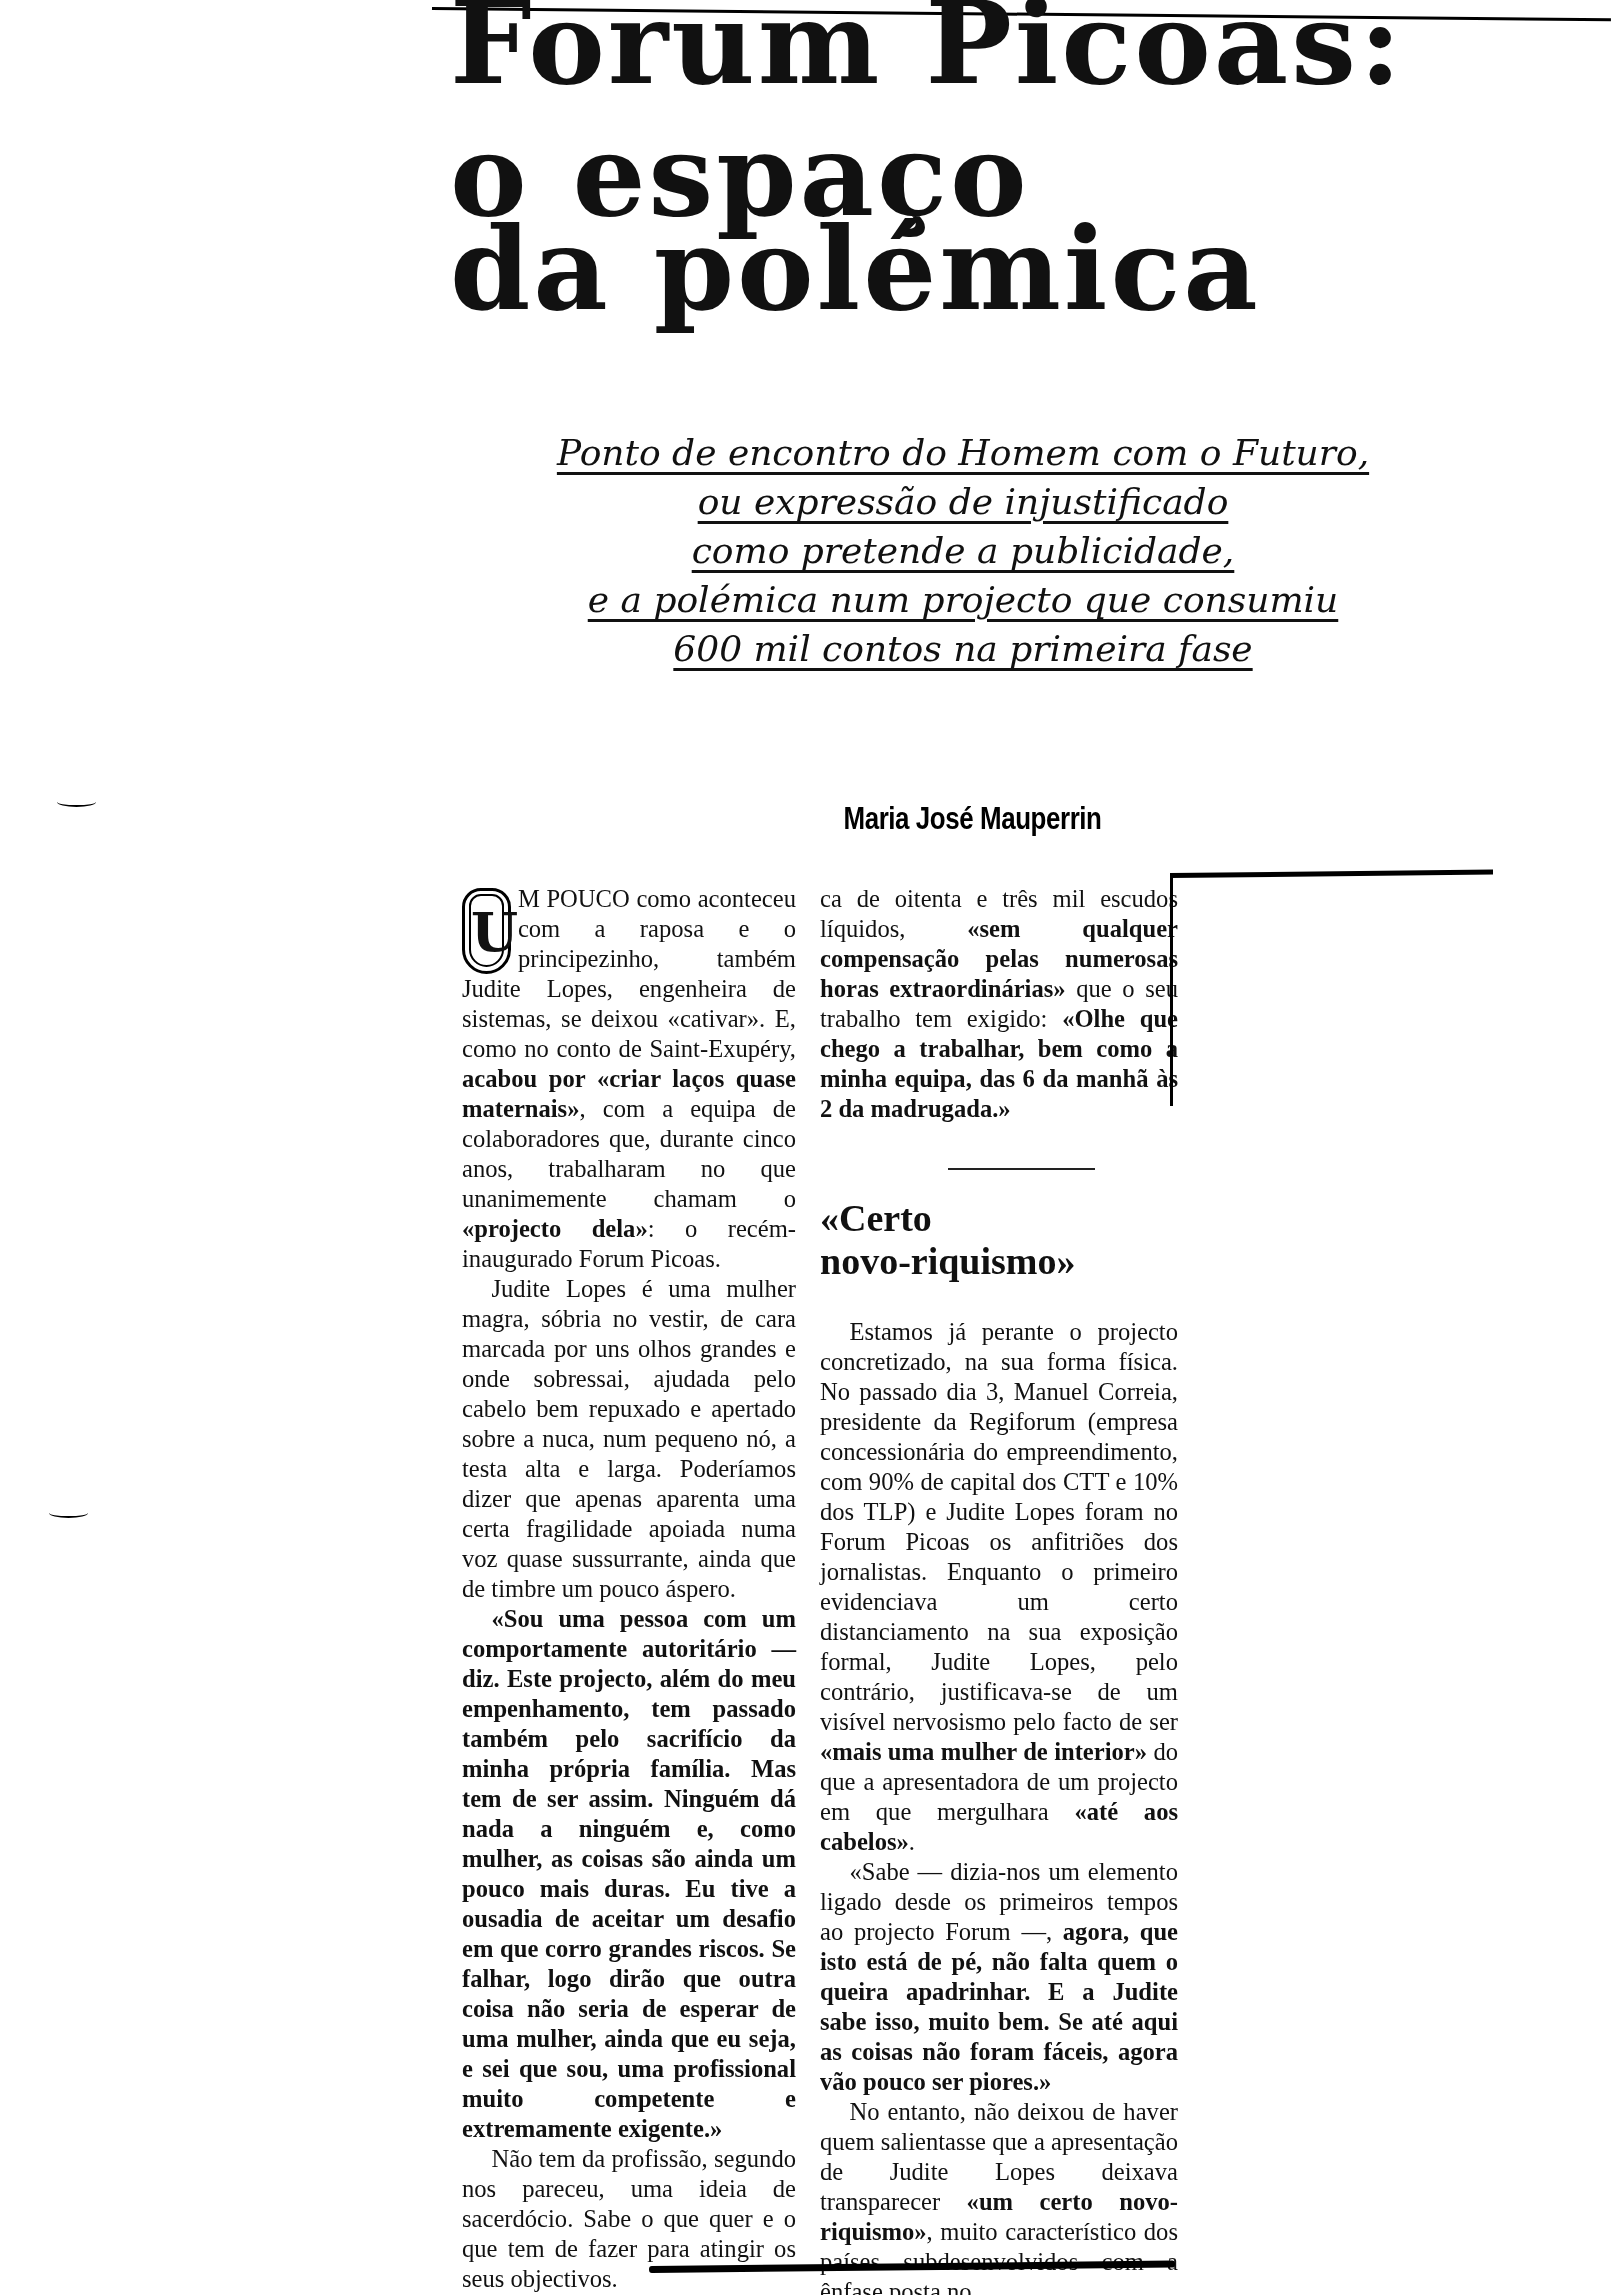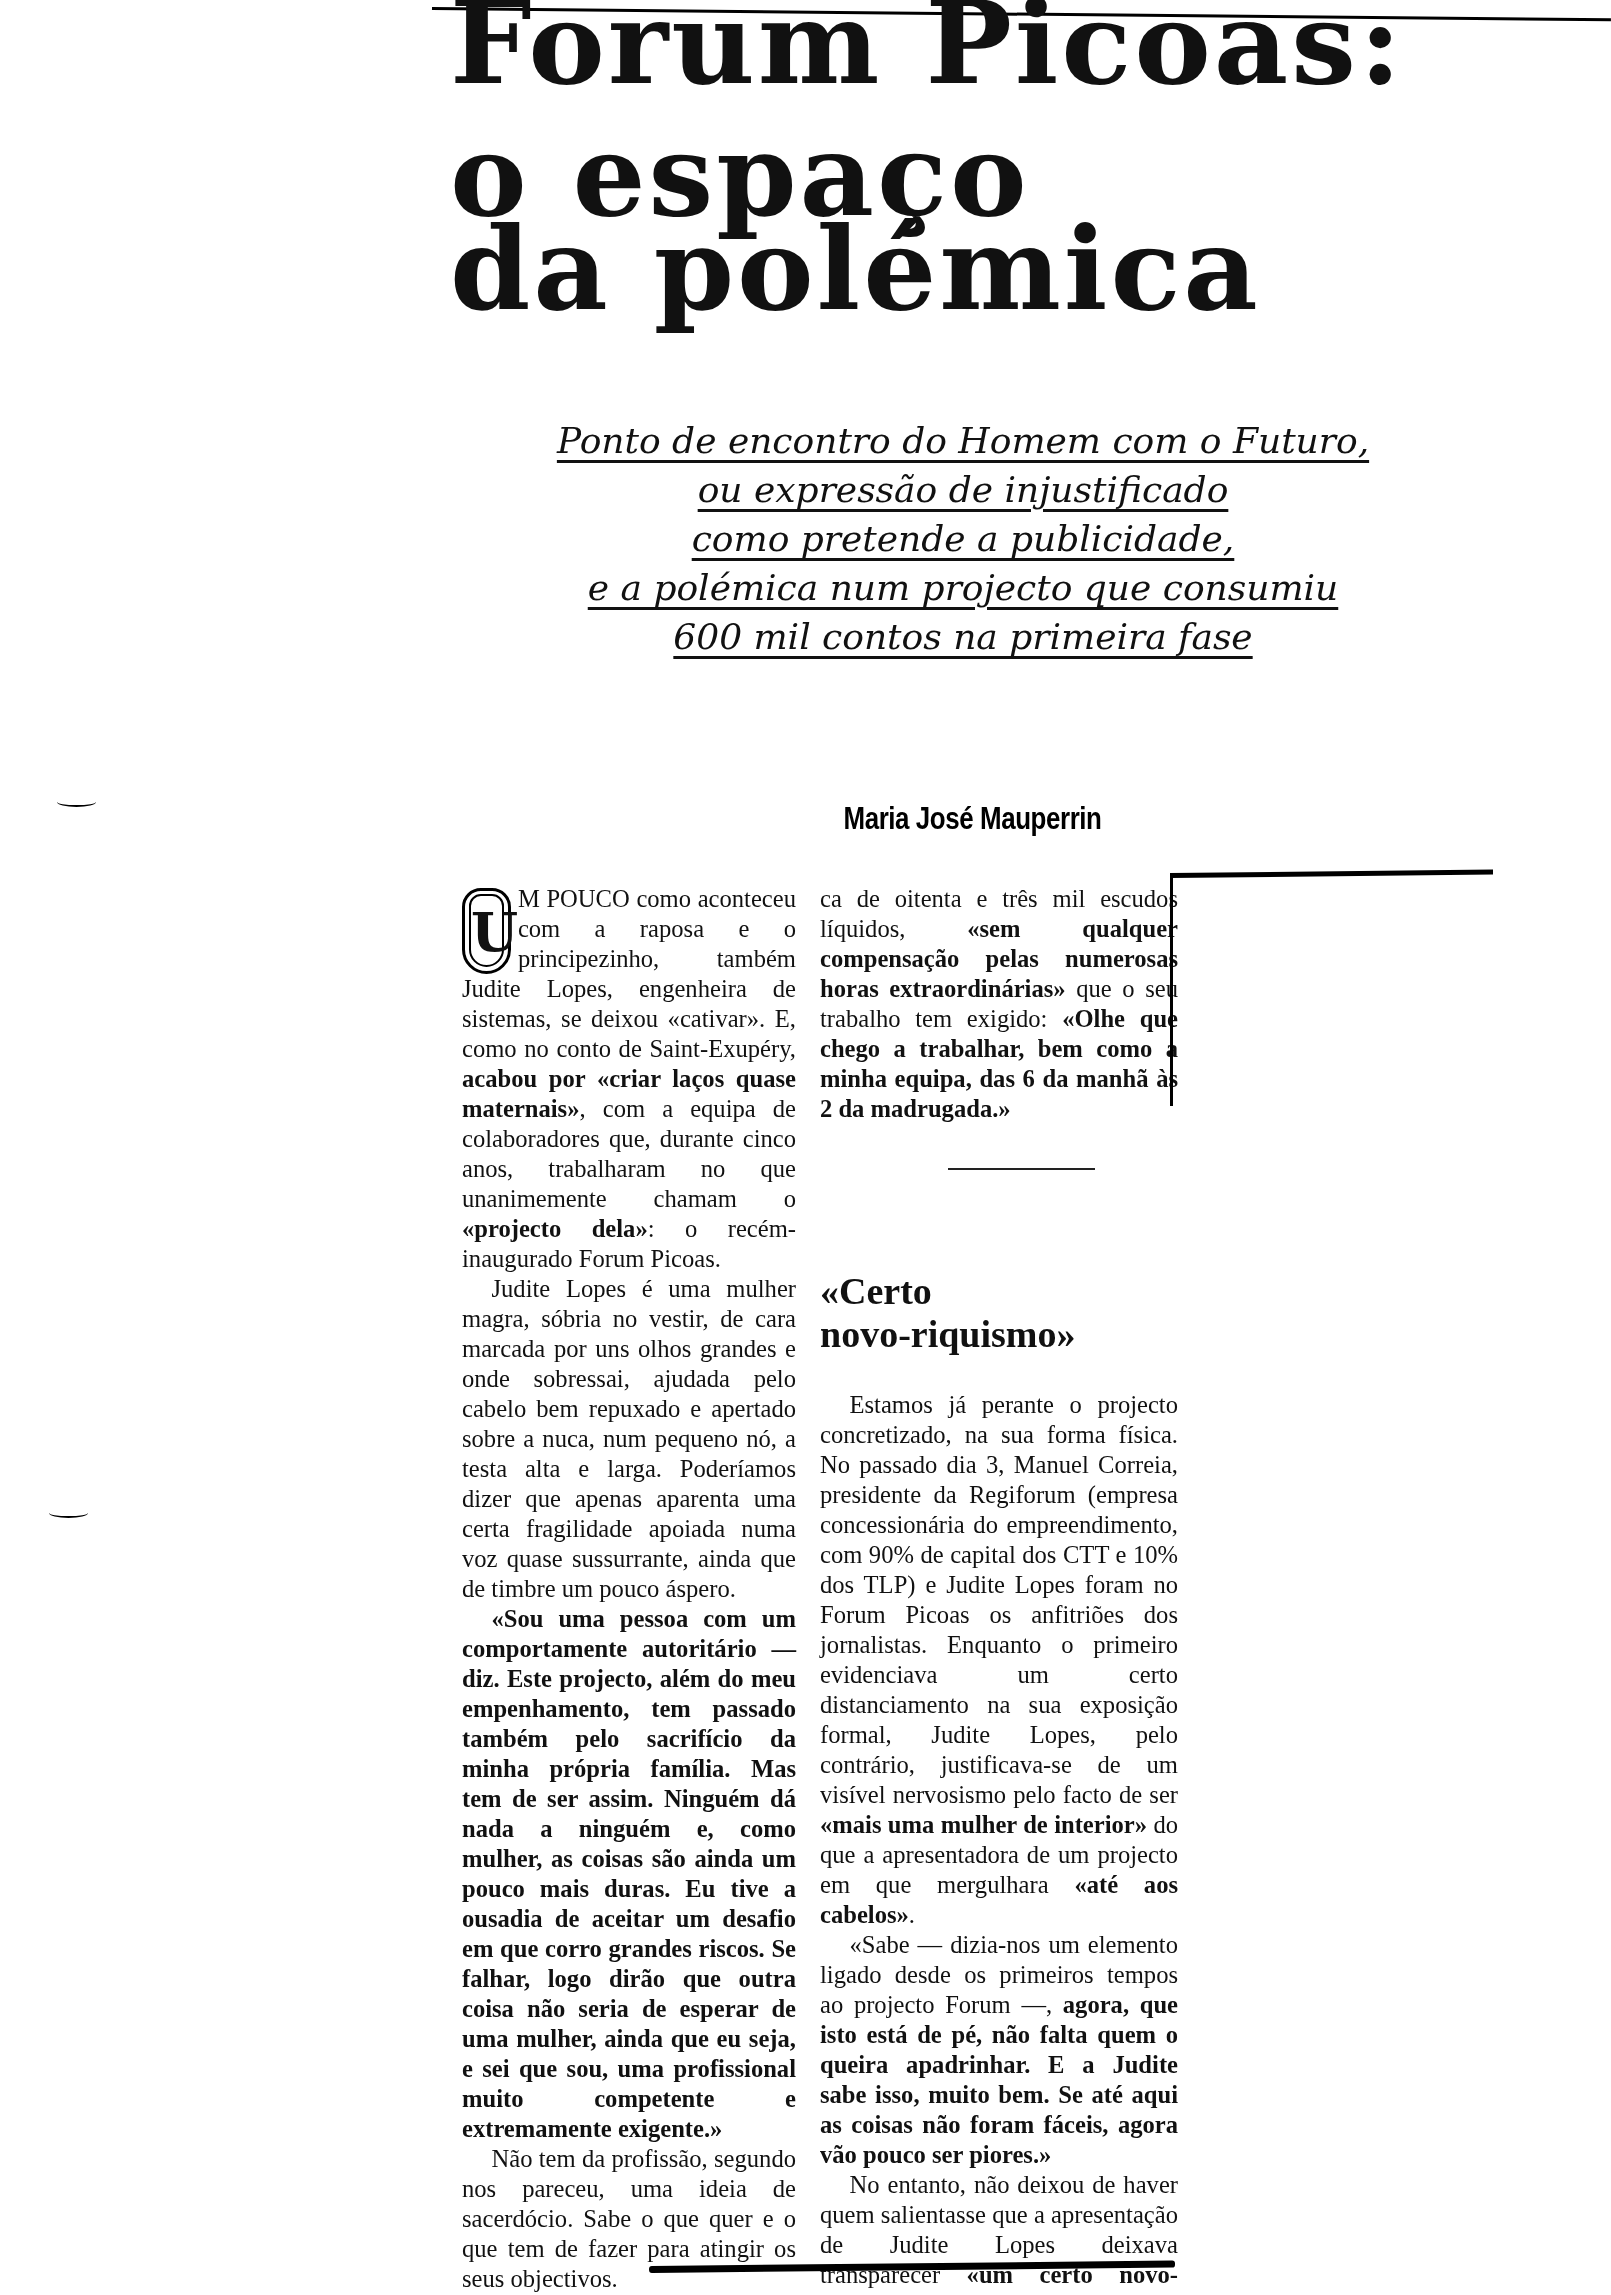--- a/index.html
+++ b/index.html
@@ -10,39 +10,39 @@
     .top-rule { left: 432px; top: 6.9px; width: 1179px; height: 2.9px; background: #000; transform: rotate(0.55deg); transform-origin: left top; }
 
     
     .headline { left: 450px; top: -14.7px; width: 1179px; font-family: "DejaVu Serif", serif; font-weight: bold; color: #111; line-height: 1; }
     .hl-line { display: block; font-size: 115px; letter-spacing: 2.9px; white-space: nowrap; }
     .hl-line.l1 { height: 98px; }
     .hl-line.l2 { margin-top: 34px; height: 103px; }
     .hl-line.l3 { margin-top: -9.8px; height: 118px; }
 
     
-    .deck { left: 457px; top: 416px; width: 1012px; font-family: "DejaVu Serif", serif; font-style: italic; font-size: 36px; line-height: 49px; text-align: center; color: #111; }
+    .deck { left: 457px; top: 428px; width: 1012px; font-family: "DejaVu Serif", serif; font-style: italic; font-size: 36px; line-height: 49px; text-align: center; color: #111; }
     .deck-line { display: block; white-space: nowrap; }
     .deck-line span { text-decoration: underline; text-decoration-thickness: 3.4px; text-underline-offset: 6.9px; }
 
     
     .byline { left: 776px; top: 801px; width: 393px; text-align: center; font-family: "Liberation Sans", sans-serif; font-weight: bold; font-size: 30.5px; letter-spacing: -0.5px; transform: scaleX(0.85); transform-origin: center; }
 
     
     .col { font-family: "Liberation Serif", serif; font-size: 24.6px; line-height: 30px; text-align: justify; color: #111; hyphens: manual; }
     .col1 { left: 462px; top: 884px; width: 334px; }
     .col2 { left: 820px; top: 884px; width: 358px; }
     .col p { margin: 0; text-indent: 29.5px; }
     .col p.noindent { text-indent: 0; }
     .col b { font-weight: bold; }
 
     .dropcap { float: left; width: 49px; height: 86px; margin: 3.9px 6.9px 0 0; border: 3.4px solid #000; border-radius: 19.7px 19.7px 25.5px 25.5px; box-sizing: border-box; position: relative; }
     .dropcap-inner { position: absolute; left: 3.9px; right: 3.9px; top: 2.9px; bottom: 3.9px; border: 2.5px solid #000; border-radius: 14.7px 14.7px 21.6px 21.6px; font-family: "DejaVu Serif", serif; font-weight: bold; font-size: 54px; line-height: 74px; text-align: center; }
 
-    .crosshead { font-family: "Liberation Serif", serif; font-weight: bold; font-size: 38px; line-height: 43px; text-align: left; margin: 100px 0 34px 0; }
+    .crosshead { font-family: "Liberation Serif", serif; font-weight: bold; font-size: 38px; line-height: 43px; text-align: left; margin: 27px 0 34px 0; }
     .crosshead-rule { height: 2px; width: 147px; margin: 44px 0 0 128px; background: #222; }
 
     
     .frame-top { left: 1170px; top: 873px; width: 323px; height: 4.9px; background: #000; transform: rotate(-0.6deg); transform-origin: left top; }
     .frame-left { left: 1170px; top: 875px; width: 2.5px; height: 231px; background: #000; }
 
     
     .bottom-rule { left: 649px; top: 2266px; width: 526px; height: 6.9px; background: #000; transform: rotate(-0.6deg); transform-origin: left top; border-radius: 2.9px; }
 
     

